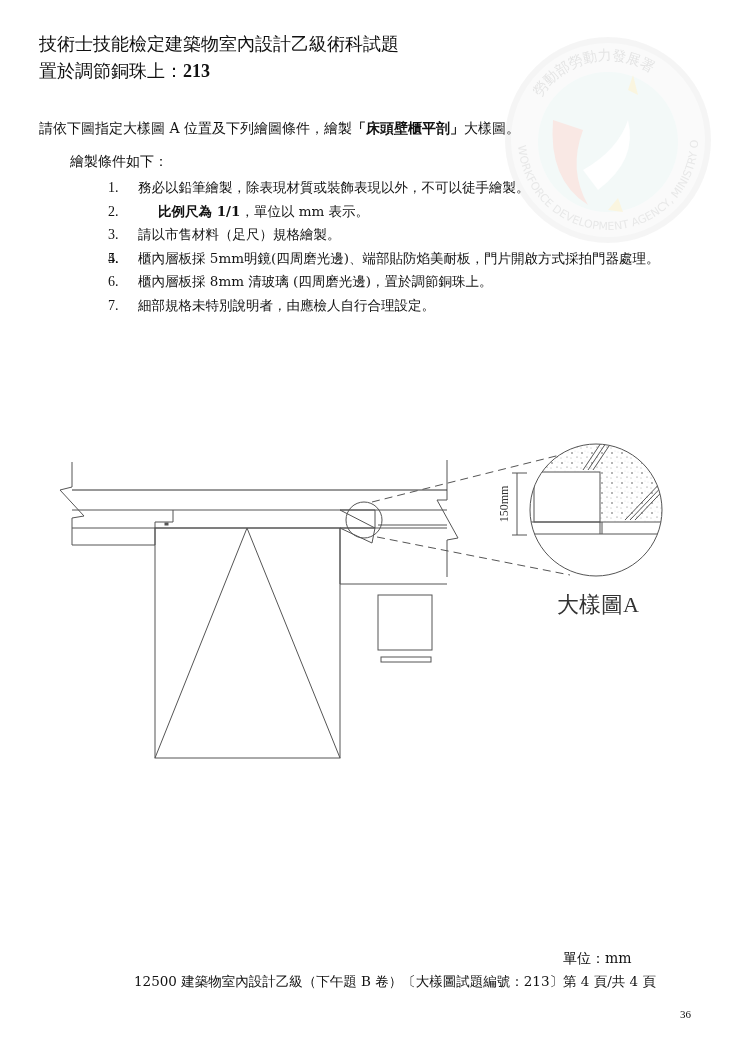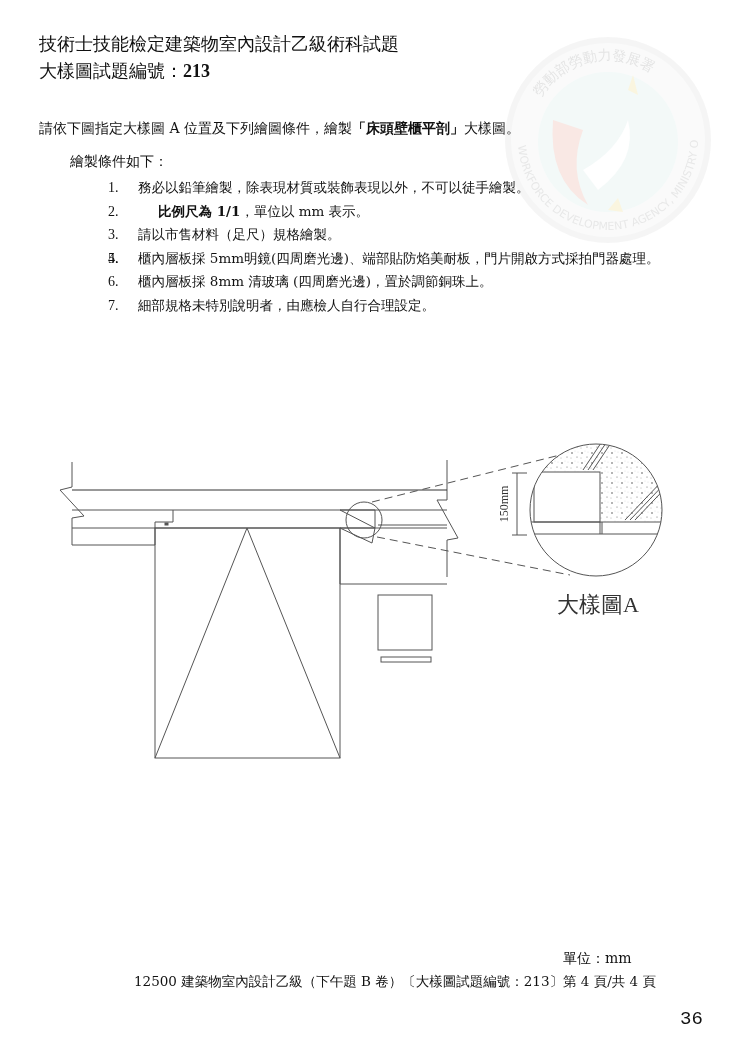--- a/index.html
+++ b/index.html
@@ -14,28 +14,28 @@
   .intro .hl { font-weight: bold; }
   .cond-head { left: 70px; top: 153px; font-size: 14px; white-space: nowrap; }
   ol.conds { position: absolute; left: 108px; top: 176px; margin: 0; padding: 0; list-style: none; font-size: 13.5px; width: 600px; }
   ol.conds li { position: relative; padding-left: 30px; line-height: 23.5px; }
   ol.conds li .num { position: absolute; left: 0; top: 0; font-family: "Liberation Serif", serif; font-size: 14px; }
   ol.conds li .bold { font-weight: bold; margin-left: 20px; }
   .watermark { left: 488px; top: 30px; width: 240px; height: 220px; opacity: 0.55; }
   .drawing { left: 0; top: 420px; }
   .unit { left: 563px; top: 950px; font-size: 14px; white-space: nowrap; }
   .footer { left: 90px; top: 973px; font-size: 13.5px; white-space: nowrap; margin-left: 44px; }
-  .pageno { left: 680px; top: 1008px; font-family: Liberation Mono, monospace; font-size: 19px; }
+  .pageno { left: 680px; top: 1008px; font-family: Liberation Serif, serif; font-size: 11px; }
   .detail-label { font-family: "Liberation Serif", serif; }
 </style>
 </head>
 <body>
 
 <div class="abs title t1">技術士技能檢定建築物室內設計乙級術科試題</div>
-<div class="abs title t2"><span>大樣圖試題編號：</span><b>213</b></div>
+<div class="abs title t2"><span>置於調節銅珠上：</span><b>213</b></div>
 
 <svg class="abs watermark" viewBox="0 0 240 220">
   <circle cx="120" cy="110" r="100" fill="#f6f7f7" stroke="#eeeeee" stroke-width="6"></circle>
   <circle cx="120" cy="112" r="70" fill="#eaf5f4"></circle>
   <path d="M65 90 Q60 150 100 175 Q80 140 95 100 Z" fill="#f5d7cf"></path>
   <path d="M145 45 L150 65 L140 60 Z" fill="#f7eec6"></path>
   <path d="M120 180 L130 168 L135 182 Z" fill="#f7eec6"></path>
   <path d="M95 140 Q130 120 140 90 Q150 130 110 160 Z" fill="#ffffff"></path>
   <defs>
     <path id="ringTop" d="M40 110 A80 80 0 0 1 200 110"></path>

